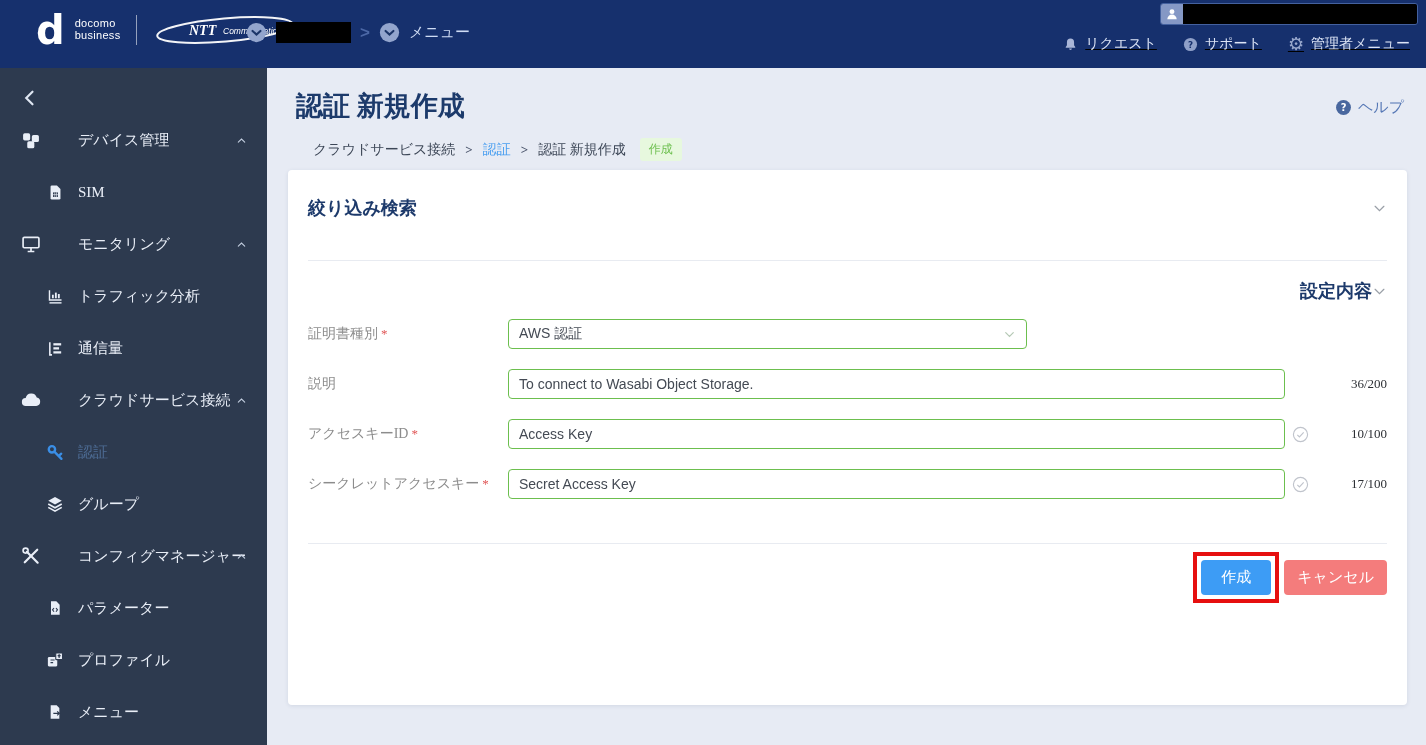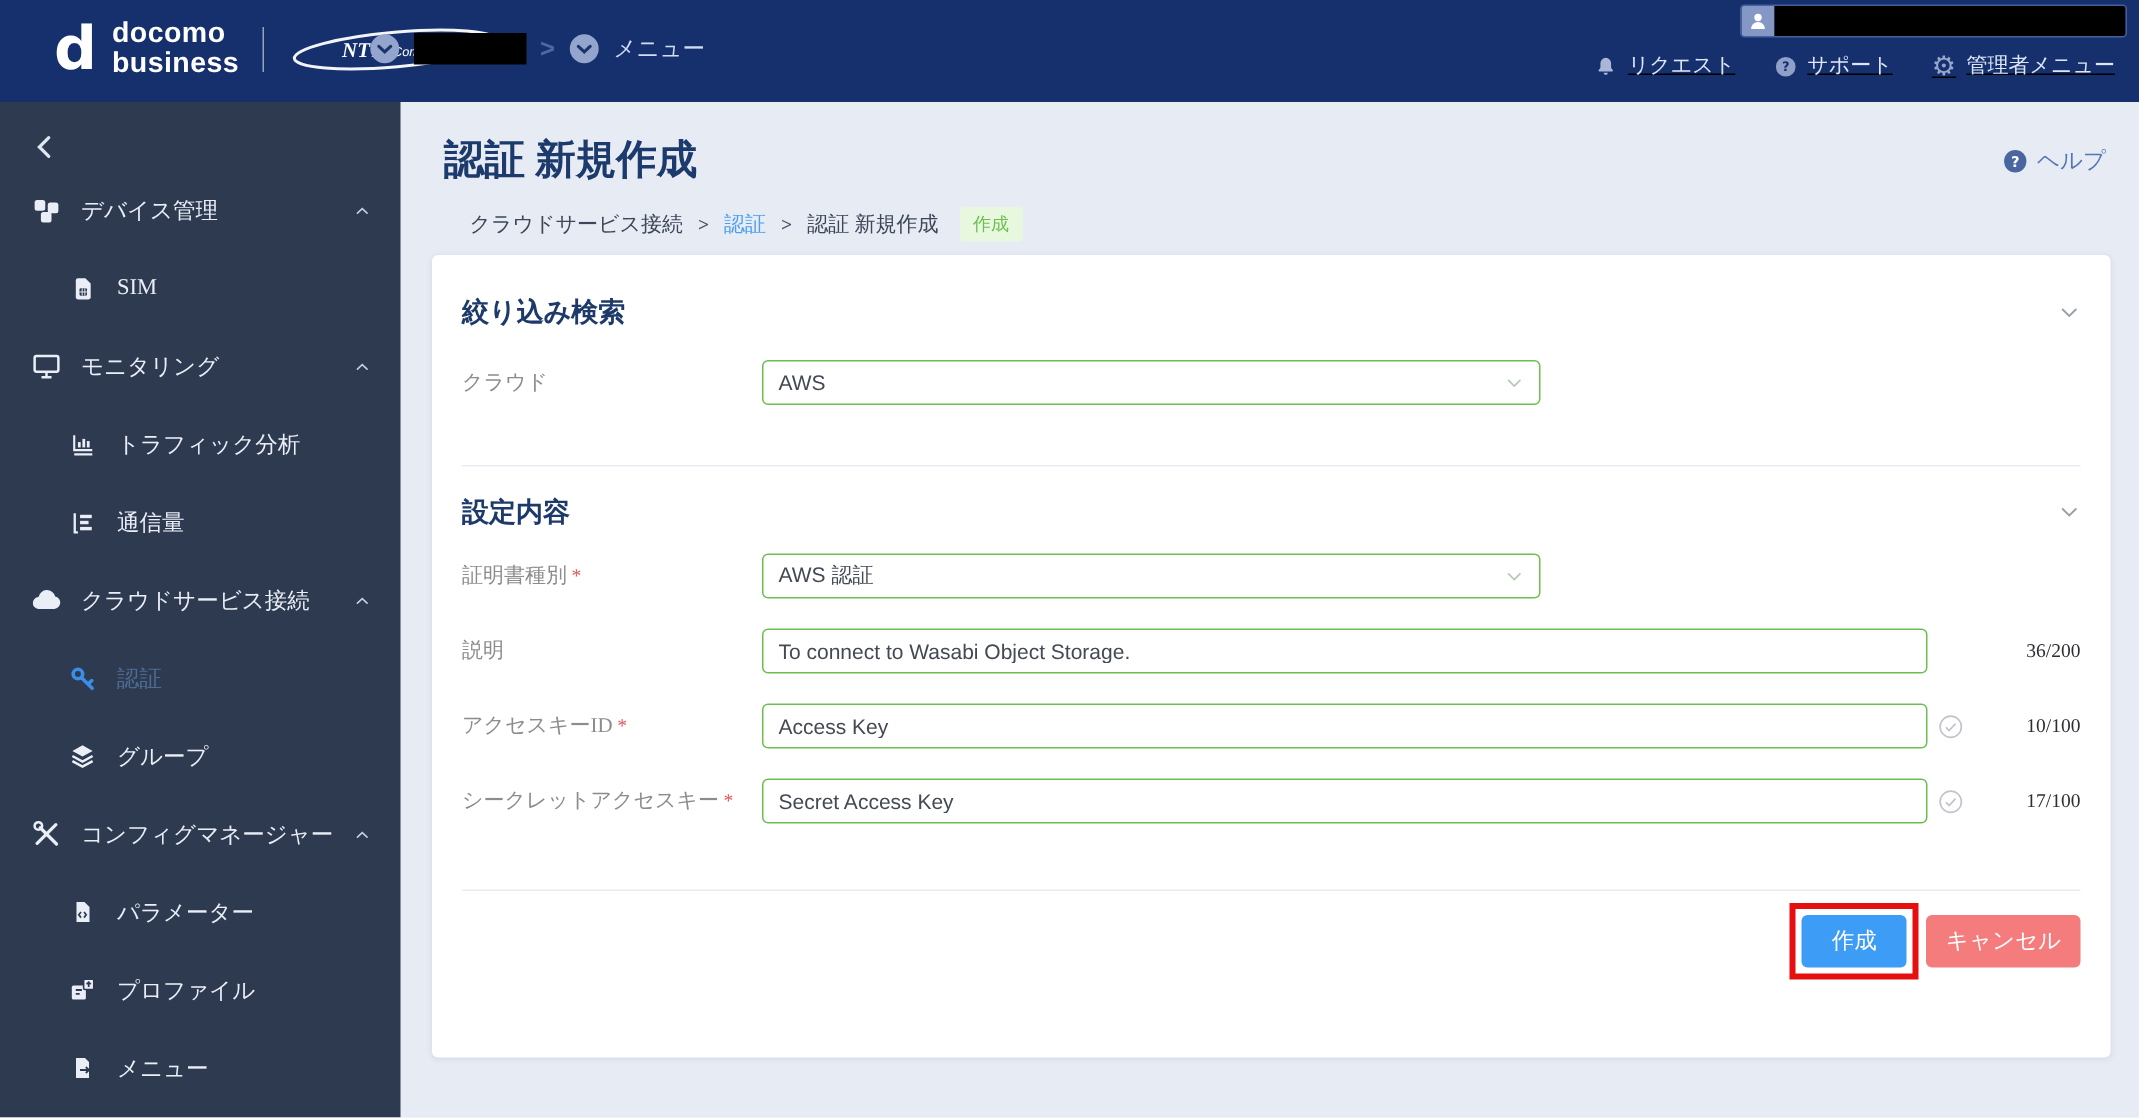--- a/index.html
+++ b/index.html
@@ -4,41 +4,41 @@
 <style>
   * { box-sizing: border-box; margin: 0; padding: 0; }
   html,body { width:1426px; height:745px; overflow:hidden; }
   body { font-family:"Liberation Sans",sans-serif; background:#e7ebf4; position:relative; }
   svg { display:block; }
 
   
   .navbar { position:absolute; top:0; left:0; width:1426px; height:68px; background:#16306d; z-index:5; }
   .brand { position:absolute; left:36px; top:13px; display:flex; align-items:center; gap:12px; color:#fff; }
   .d-glyph { font-family:"DejaVu Sans",sans-serif; font-size:40px; font-weight:bold; line-height:0.85; letter-spacing:-2px; }
-  .docomo-text { font-size:19px; font-weight:bold; line-height:1.05; letter-spacing:0.3px; }
+  .docomo-text { font-size:11px; font-weight:normal; line-height:1.05; letter-spacing:0.3px; }
   .brand-divider { width:1px; height:30px; background:rgba(255,255,255,0.55); margin:0 4px; }
   .nav-mid { position:absolute; left:246px; top:22px; display:flex; align-items:center; gap:9px; }
   .redacted-box { background:#000; }
   .mid-redact { width:75px; height:21px; }
   .nav-sep { color:#4c68a6; font-size:17px; font-weight:bold; line-height:1; }
   .menu-label { color:#cfdcf5; font-size:15px; }
   .user-pill { position:absolute; top:3px; right:8px; width:258px; height:22px; border:1px solid #44619f; border-radius:3px; overflow:hidden; display:flex; }
   .user-pill .uicon { width:22px; height:100%; background:#8598c5; display:flex; align-items:center; justify-content:center; }
   .user-pill .uredact { flex:1; background:#000; }
   .nav-links { position:absolute; right:16px; top:35px; display:flex; gap:26px; align-items:center;text-decoration:underline; }
   .nav-link { display:flex; align-items:center; gap:7px; color:#dde5f6; font-size:14px; cursor:pointer; }
   .gear-glyph { font-size:18px; color:#97a7cc; line-height:1; }
 
   
   .sidebar { position:absolute; left:0; top:68px; width:267px; height:677px; background:#2d3a4f; z-index:4; }
   .collapse-btn { margin:20px 0 0 20px; width:20px; height:20px; cursor:pointer; }
   .nav-list { margin-top:6px; }
   .nav-item { height:52px; display:flex; align-items:center; position:relative; cursor:pointer;
               color:#e9eef7; font-family:"Liberation Serif",serif; font-size:15px; }
-  .nav-item.lvl1 { padding-left:20px; }
+  .nav-item.lvl1 { padding-left:20px;gap:24px; }
   .nav-item.lvl2 { padding-left:44px; }
   .nicon { width:22px; display:flex; justify-content:center; margin-right:12px; color:#e9eef7; }
   .nchev { position:absolute; right:20px; color:#c3cedf; }
   .nav-item.active { color:#4e6d96; }
 
   
   .main { position:absolute; left:267px; top:68px; width:1159px; height:677px; background:#e7ebf4; }
   .page-title { position:absolute; left:29px; top:20px; font-family:"Liberation Serif",serif; font-weight:bold; font-size:27px; color:#1c3a6b; }
   .help-link { position:absolute; right:22px; top:30px; display:flex; align-items:center; gap:6px;
                color:#5577b5; font-family:"Liberation Serif",serif; font-size:15px; cursor:pointer; }
@@ -47,21 +47,21 @@
   .bc-sep { color:#49536a; font-weight:bold; font-size:13px; }
   .bc-link { color:#4a9ff0; cursor:pointer; }
   .bc-badge { background:#e7f8de; color:#6cbf4e; font-size:12px; padding:3px 9px; border-radius:3px; margin-left:4px; }
 
   
   .card { position:absolute; left:21px; top:102px; width:1119px; height:535px; background:#fff; border-radius:4px;
           box-shadow:0 1px 4px rgba(30,50,90,0.10); }
   .card-inner { padding:0 20px; }
   .sec-head { display:flex; justify-content:space-between; align-items:center; }
   .sec-head.first { padding-top:26px; }
-  .sec-head.second { padding-top:18px; }
+  .sec-head.second { padding-top:18px;justify-content:flex-end; }
   .sec-title { font-family:Liberation Sans, sans-serif; font-weight:bold; font-size:18px; color:#1d3a6b; }
   .sec-chev { color:#9aa0a8; cursor:pointer; }
   .divider { height:1px; background:#e8ebf1; }
   .divider.d1 { margin-top:40px; }
   .divider.d2 { margin-top:44px; }
 
   .form-row { display:flex; align-items:center; margin-top:20px; }
   .form-row.tight { margin-top:16px; }
   .f-label { width:200px; font-family:"Liberation Serif",serif; font-size:14px; color:#8c8c8c; }
   .req { color:#e05555; margin-left:3px; font-size:13px; }
@@ -328,29 +328,20 @@
   <div class="card">
     <div class="card-inner">
 
       <div class="sec-head first">
         <span class="sec-title">絞り込み検索</span>
         <svg class="sec-chev" width="15" height="15" viewBox="0 0 24 24">
           <path d="M5 8.5l7 7 7-7" stroke="currentColor" stroke-width="2" fill="none" stroke-linecap="round"></path>
         </svg>
       </div>
 
-      <div class="form-row">
-        <span class="f-label">クラウド</span>
-        <div class="select-box">
-          <span class="select-value">AWS</span>
-          <svg class="sel-chev" width="13" height="13" viewBox="0 0 24 24">
-            <path d="M5 8.5l7 7 7-7" stroke="currentColor" stroke-width="2.2" fill="none" stroke-linecap="round"></path>
-          </svg>
-        </div>
-      </div>
 
       <div class="divider d1"></div>
 
       <div class="sec-head second">
         <span class="sec-title">設定内容</span>
         <svg class="sec-chev" width="15" height="15" viewBox="0 0 24 24">
           <path d="M5 8.5l7 7 7-7" stroke="currentColor" stroke-width="2" fill="none" stroke-linecap="round"></path>
         </svg>
       </div>
 

